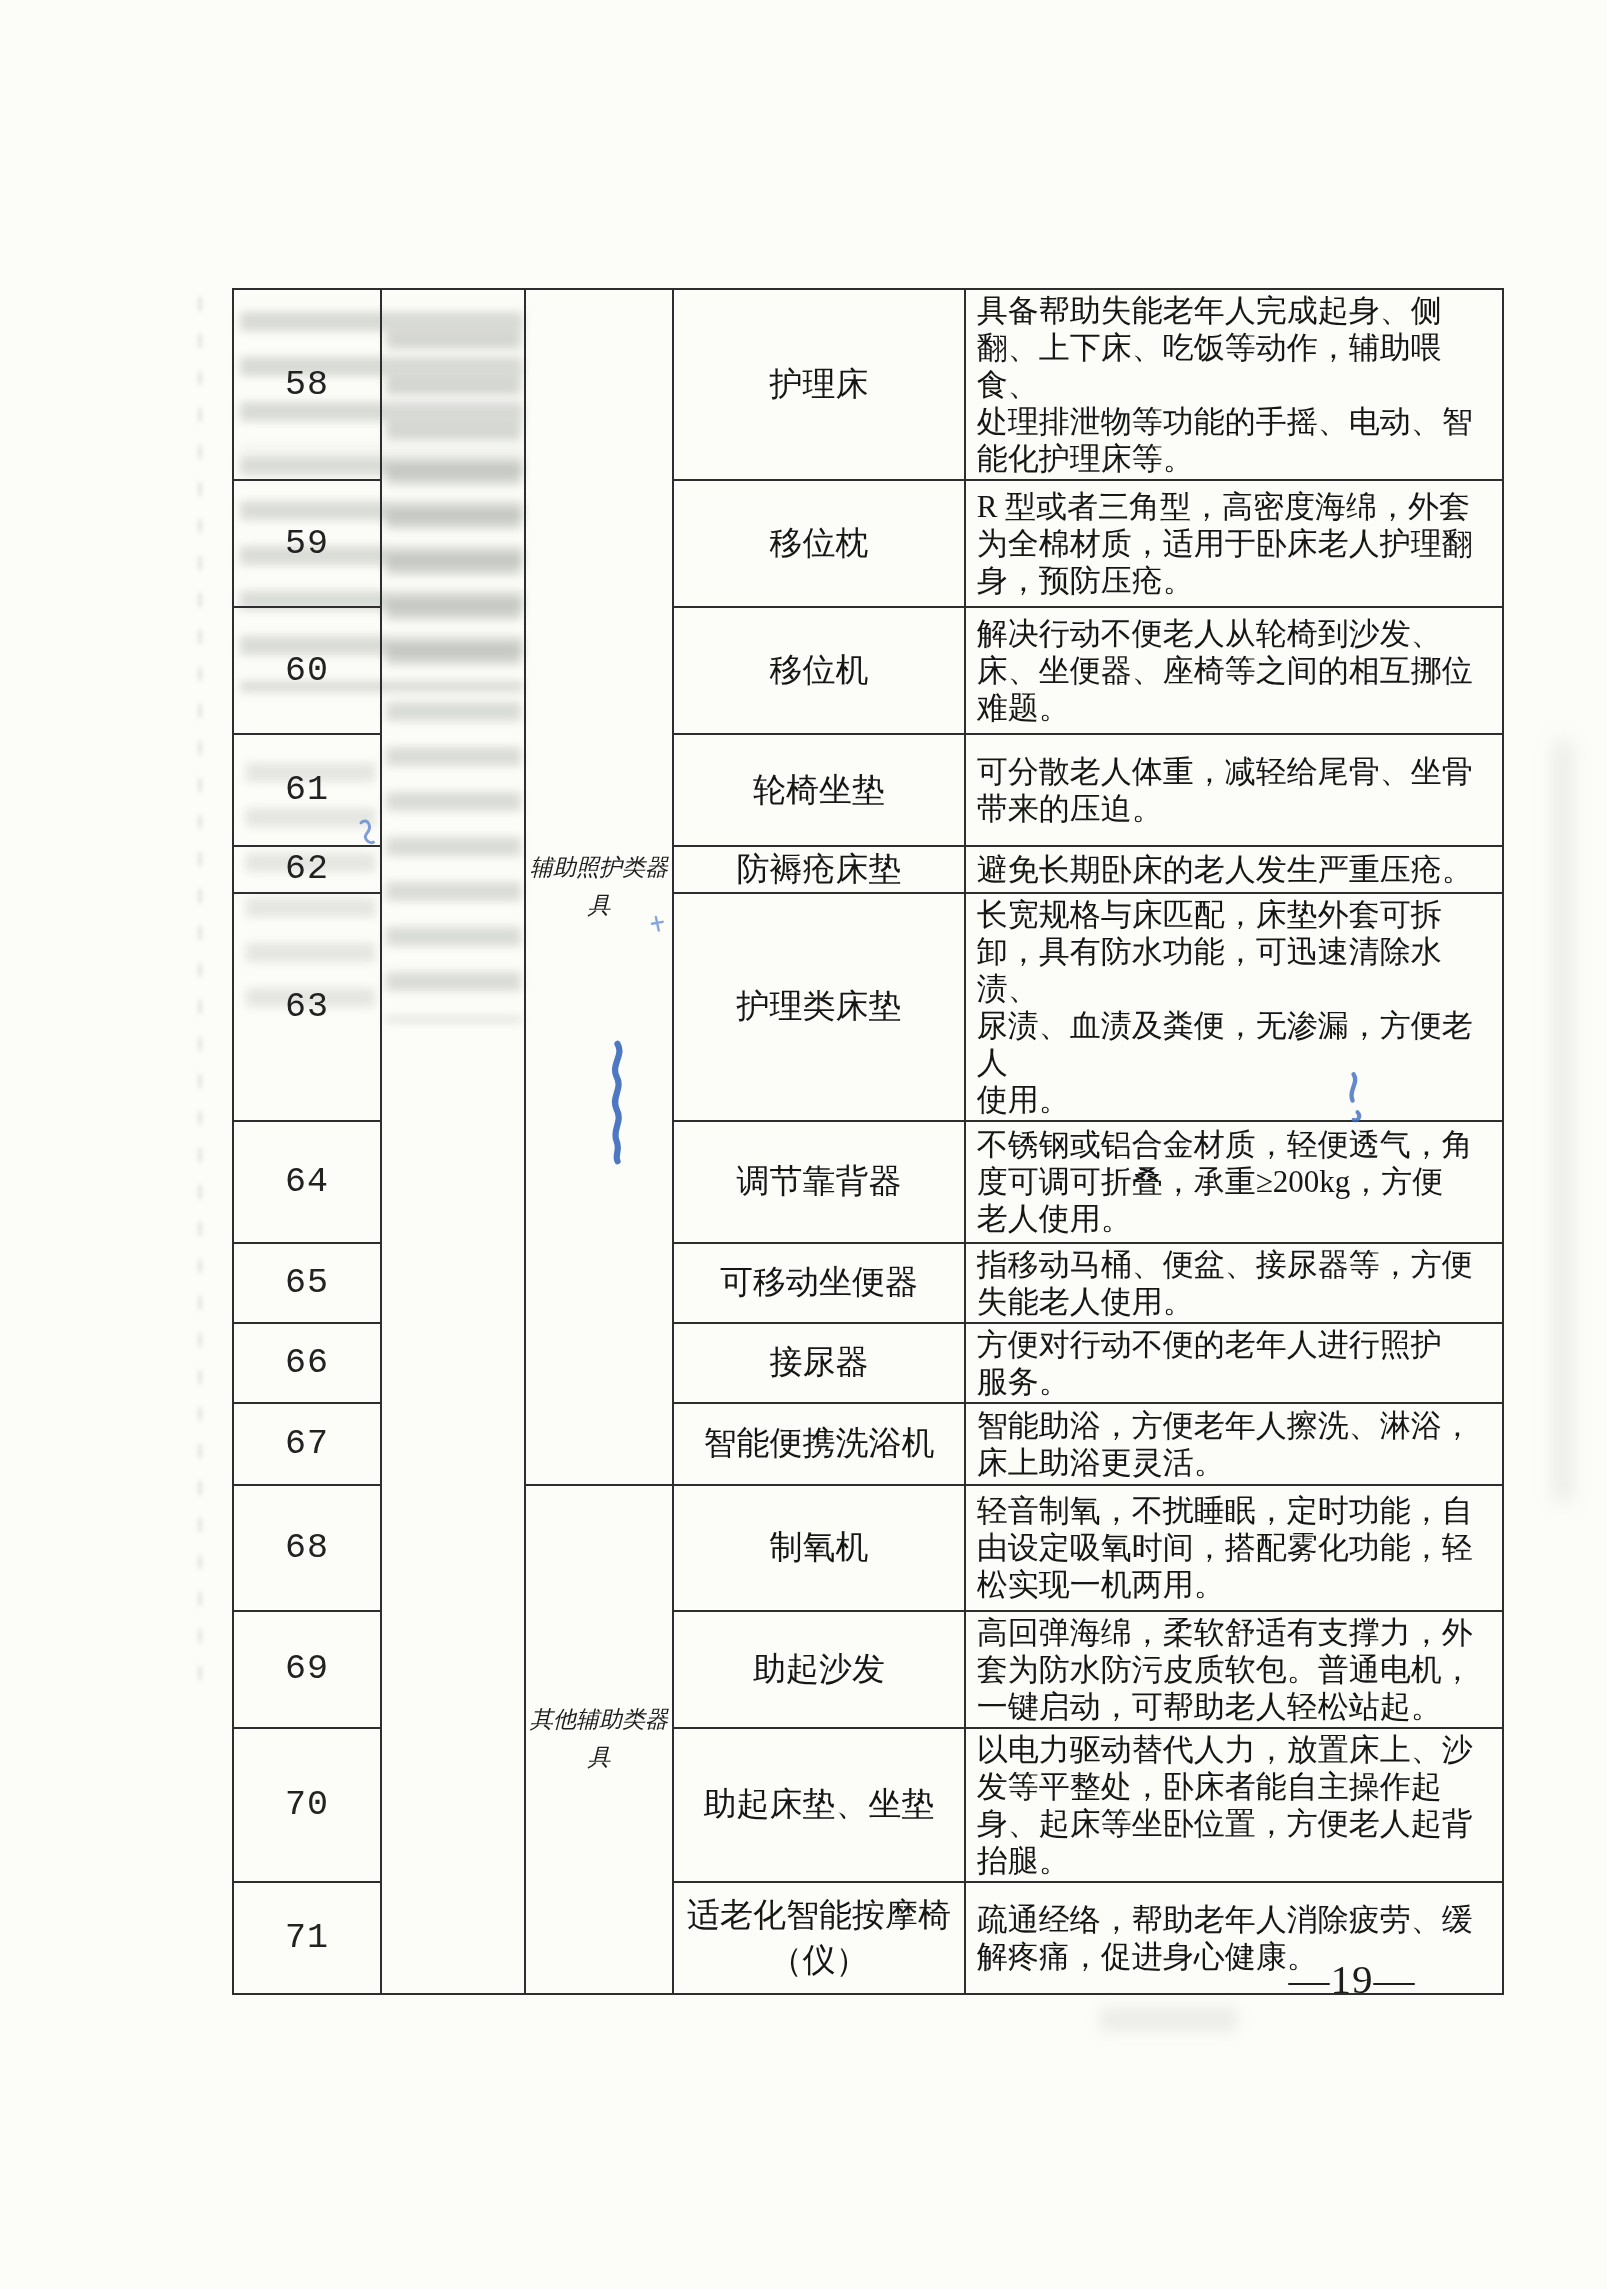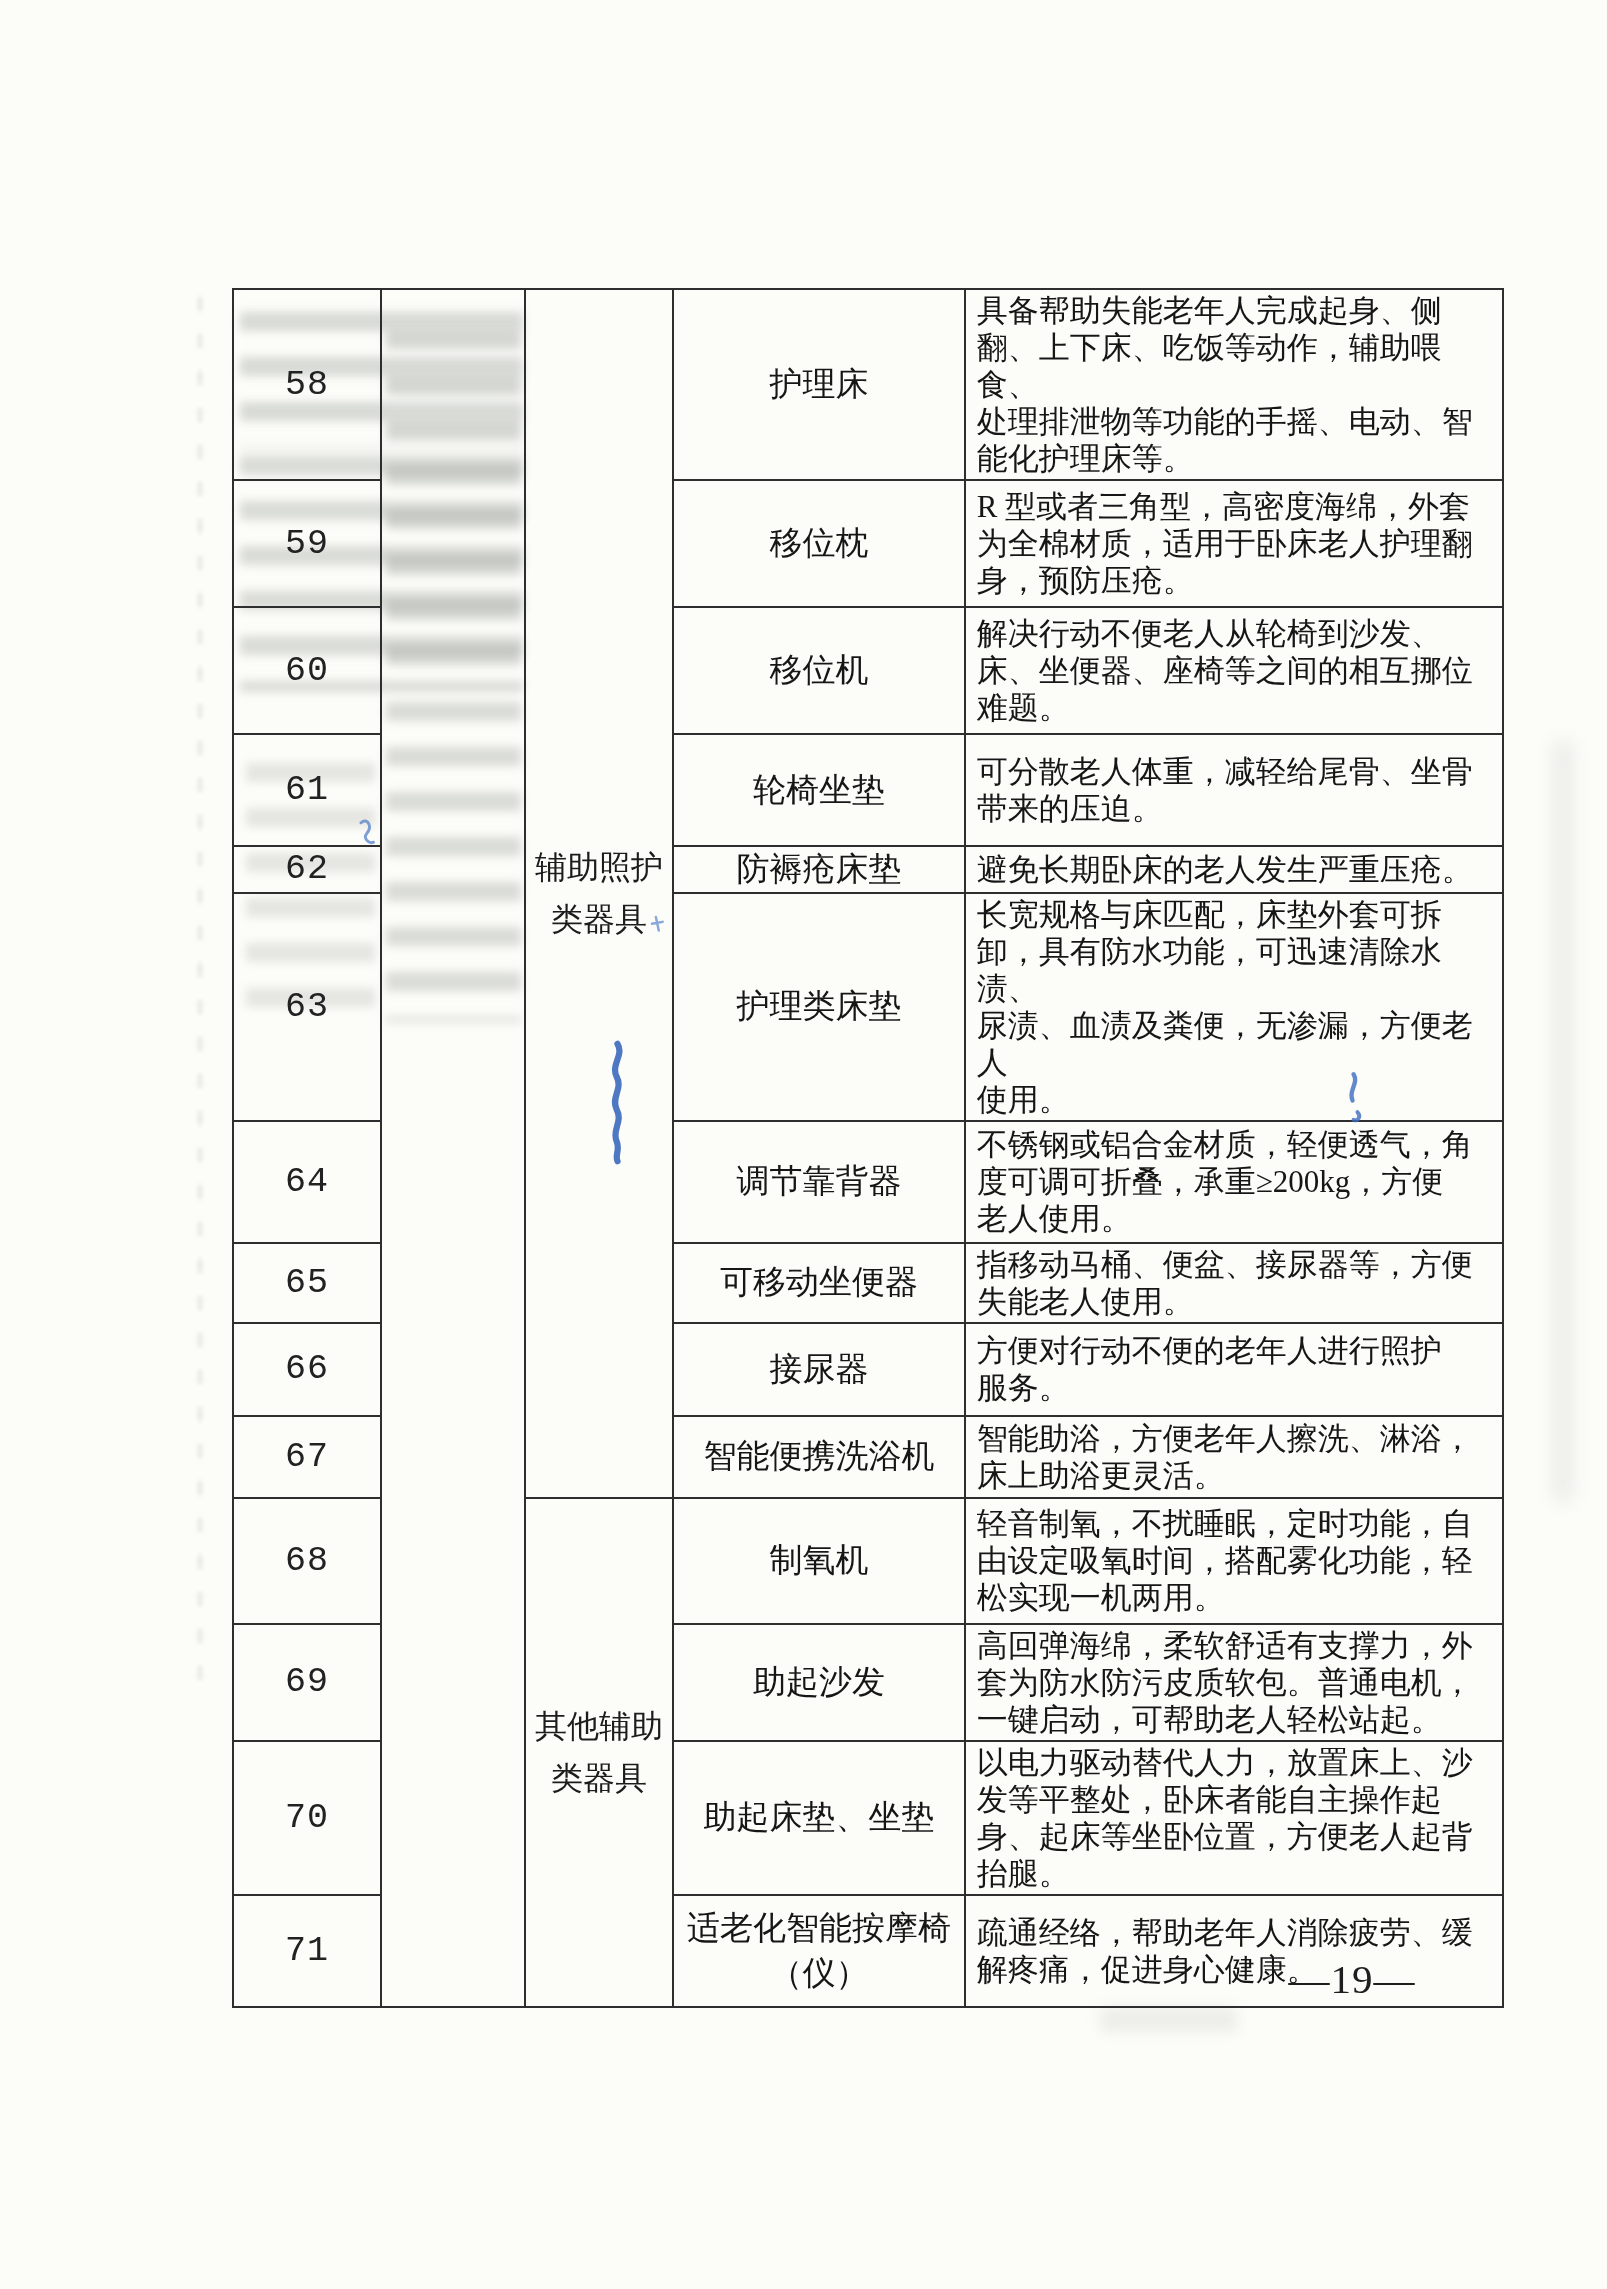--- a/index.html
+++ b/index.html
@@ -25,44 +25,45 @@
   }
   td.num{
     text-align:center;
     font-size:35px;
     letter-spacing:1px;
     color:#222;
     font-family:Liberation Mono, monospace;
   }
   td.carry{background:transparent;}
   td.cat{
-    font-size:32px;
+    font-size:23px;
     text-align:center;
     line-height:1.64;
     padding:0 1px;
     color:#1c1c1c;
+    font-style:italic;
   }
   td.name{
     font-size:33px;
     text-align:center;
     line-height:1.35;
     padding:0 7.8px;
     white-space:pre-line;
     color:#161616;
   }
   td.desc{
     font-size:31px;
     line-height:37px;
     padding:2px 5.9px 2px 10.7px;
     white-space:pre-line;
     color:#161616;
   }
   tr.r58{height:171px;} tr.r59{height:127px;} tr.r60{height:127px;}
   tr.r61{height:112px;}  tr.r62{height:44px;}  tr.r63{height:168px;}
-  tr.r64{height:122px;} tr.r65{height:67px;}  tr.r66{height:93px;}
+  tr.r64{height:122px;} tr.r65{height:67px;}  tr.r66{height:80px;}
   tr.r67{height:82px;}  tr.r68{height:126px;} tr.r69{height:113px;}
   tr.r70{height:149px;} tr.r71{height:112px;margin-left:37px;}
   
   .pageno{
     position:absolute;left:1264px;top:1955px;width:176px;
     text-align:center;
     font-size:41px;color:#1e1e1e;letter-spacing:1px;
   }
   
   .bleed{

